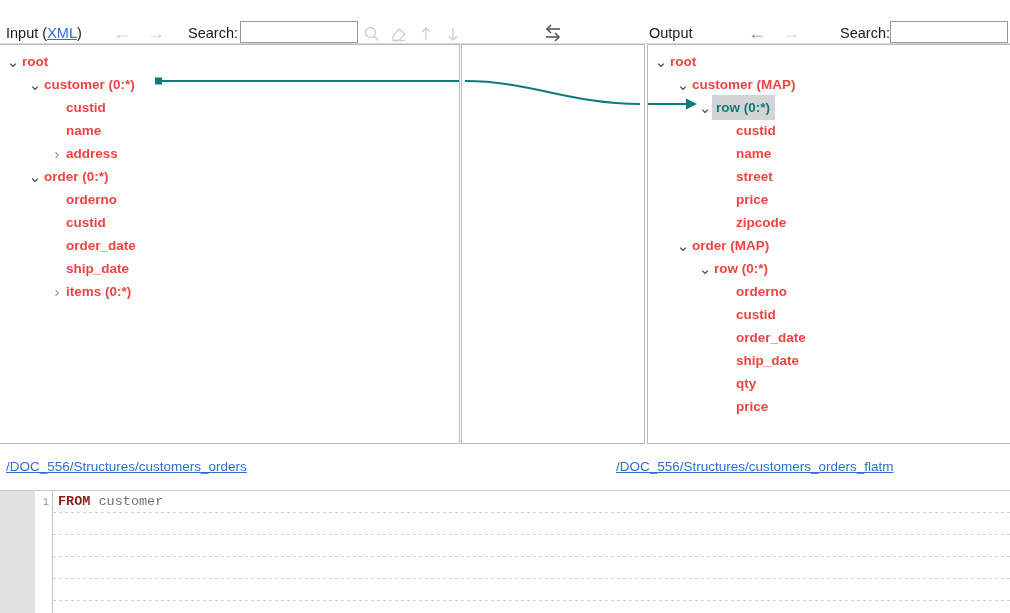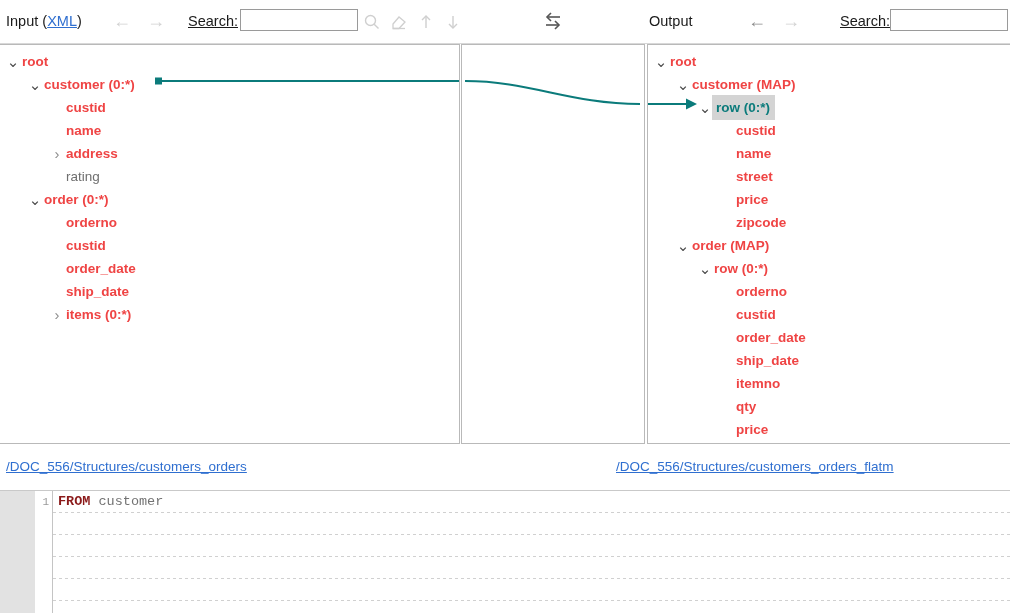--- a/index.html
+++ b/index.html
@@ -7,33 +7,33 @@
     margin: 0; padding: 0;
     width: 1010px; height: 613px;
     background: #ffffff;
     font-family: "Liberation Sans", sans-serif;
     overflow: hidden;
   }
   #app { position: relative; width: 1010px; height: 613px; background:#fff; }
 
   
   .header {
-    position: absolute; left:0; top:0; width:882px; height:43px;
+    position: absolute; left:0; top:12px; width:882px; height:43px;
     background:#ffffff;
   }
   .hdr-label {
     position:absolute; font-size:14.5px; color:#1a1a1a; white-space:nowrap;
   }
   .hdr-label .lnk { color:#2f6fd0; text-decoration:underline; }
   .nav-arrows { position:absolute; display:flex; gap:16px; align-items:center; }
   .nav-arrow {
     font-size:18px; line-height:1; color:#d2d2d2; user-select:none;
   }
   .nav-arrow.enabled { color:#8d8d8d; }
-  .search-label { position:absolute; font-size:14.5px; color:#1a1a1a;text-decoration:underline; }
+  .search-label { position:absolute; font-size:14.5px; color:#1a1a1a; }
   .search-box {
     position:absolute; height:22px; border:1px solid #9a9a9a; background:#fff;
     font-family:"Liberation Sans", sans-serif; font-size:12.5px; padding:0 4px;
     color:#222;
   }
   .tool-icons { position:absolute; display:flex; gap:9px; align-items:center; }
   .tool-ic { width:18px; height:18px; display:block; }
   .swap-icon { position:absolute; width:24px; height:22px; }
 
   
@@ -182,24 +182,20 @@
           <span class="tlabel">custid</span>
         </div>
         <div class="tnode" style="padding-left: 50px;">
           <span class="twist none"></span>
           <span class="tlabel">name</span>
         </div>
         <div class="tnode" style="padding-left: 50px;">
           <span class="twist" style="font-size: 15px; color: rgb(141, 141, 141);">›</span>
           <span class="tlabel">address</span>
         </div>
-        <div class="tnode" style="padding-left: 50px;">
-          <span class="twist none"></span>
-          <span class="tlabel dim">rating</span>
-        </div>
         <div class="tnode" style="padding-left: 28px;">
           <span class="twist" style="font-size: 15px; line-height: 10px;">⌄</span>
           <span class="tlabel">order (0:*)</span>
         </div>
         <div class="tnode" style="padding-left: 50px;">
           <span class="twist none"></span>
           <span class="tlabel">orderno</span>
         </div>
         <div class="tnode" style="padding-left: 50px;">
           <span class="twist none"></span>
@@ -272,24 +268,20 @@
           <span class="twist none"></span>
           <span class="tlabel">custid</span>
         </div>
         <div class="tnode" style="padding-left: 72px;">
           <span class="twist none"></span>
           <span class="tlabel">order_date</span>
         </div>
         <div class="tnode" style="padding-left: 72px;">
           <span class="twist none"></span>
           <span class="tlabel">ship_date</span>
-        </div>
-        <div class="tnode" style="padding-left: 72px;">
-          <span class="twist none"></span>
-          <span class="tlabel">itemno</span>
         </div>
         <div class="tnode" style="padding-left: 72px;">
           <span class="twist none"></span>
           <span class="tlabel">qty</span>
         </div>
         <div class="tnode" style="padding-left: 72px;">
           <span class="twist none"></span>
           <span class="tlabel">price</span>
         </div>
       </div>

